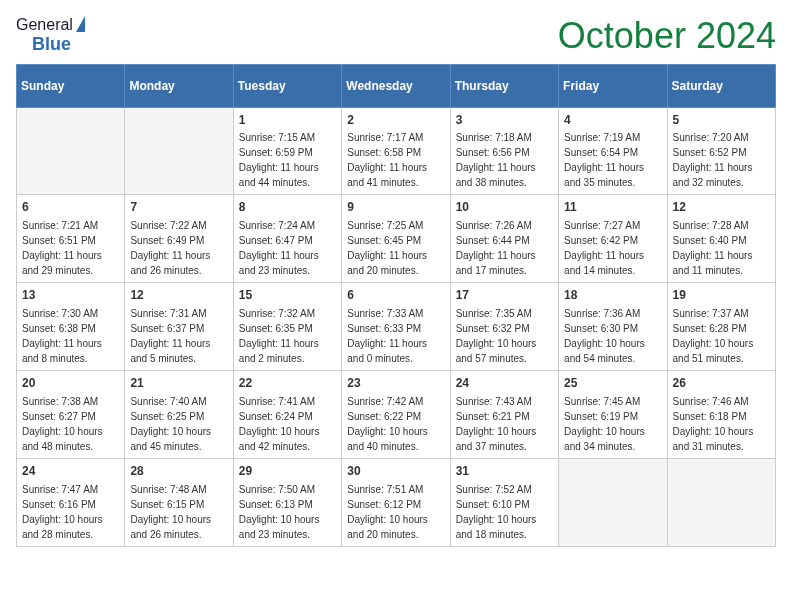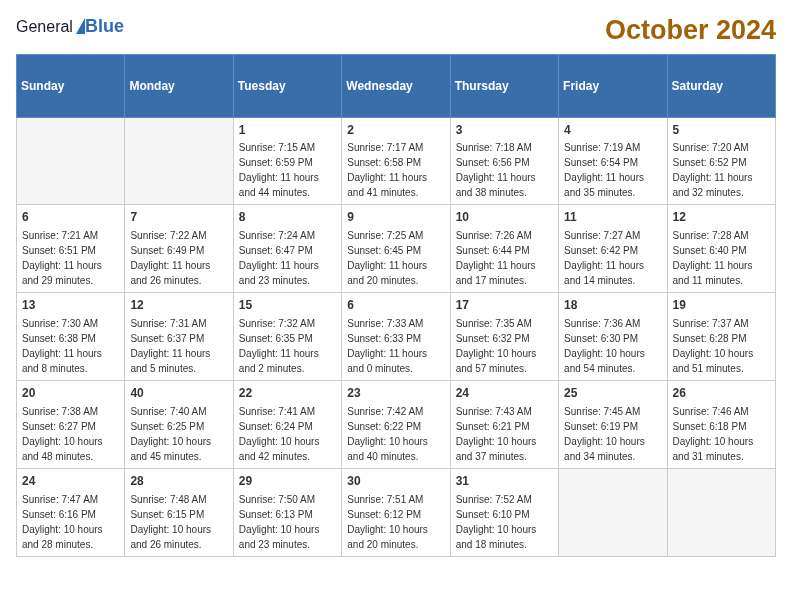--- a/index.html
+++ b/index.html
@@ -18,38 +18,38 @@
     }
     .logo {
       display: flex;
       flex-direction: column;
       align-items: flex-start;
     }
     .logo-general { color: #1a1a2e; }
     .logo-blue { color: #2e6db4; }
     .title-block { text-align: right; }
     .month-title {
-      font-size: 27px;
-      font-weight: bold;
-      color: #a16207;
+      font-size: 36px;
+      font-weight: normal;
+      color: #15803d;
       line-height: 1.1;
     }
     .location {
       font-size: 15px;
       color: #333;
     }
     .calendar {
       width: 100%;
       border-collapse: collapse;
       font-size: 10.5px;
     }
     .calendar th {
       background: #3a6eaa;
       color: #fff;
-      padding: 24px 4px;
+      padding: 14px 4px;
       text-align: left;
       font-size: 12px;
       font-weight: bold;
       border: 1px solid #5a8ec8;
     }
     .calendar td {
       border: 1px solid #ccc;
       vertical-align: top;
       padding: 4px 5px;
       width: 108px;
@@ -71,20 +71,21 @@
       font-size: 10px;
       color: #333;
       line-height: 1.4;
     }
     .logo-wrap {
       display: flex;
       align-items: center;
     }
     .logo-lines {
       display: flex;
+      flex-direction: column;
     }
     .logo-line1 { display: flex; align-items: center; }
     .triangle-icon {
       display: inline-block;
       width: 0;
       height: 0;
       border-left: 9px solid transparent;
       border-right: 0px solid transparent;
       border-bottom: 16px solid #2e6db4;
       margin-left: 3px;
@@ -96,21 +97,21 @@
 
 <div class="header">
   <div class="logo">
     <div class="logo-wrap">
       <div class="logo-lines">
         <div class="logo-line1">
           <span class="logo-general">General</span>
           <span class="triangle-icon"></span>
         </div>
         <div>
-          <span class="logo-blue" style="font-size:18px;font-weight:bold;color:#2e6db4;">Blue</span>
+          <span class="logo-blue" style="font-size:18px;font-weight:bold;color:#2e6db4;margin-left:16px;">Blue</span>
         </div>
       </div>
     </div>
   </div>
   <div class="title-block">
     <div class="month-title">October 2024</div>
   </div>
 </div>
 
 <table class="calendar">
@@ -148,21 +149,21 @@
         <td><span class="day-num">13</span><span class="day-info">Sunrise: 7:30 AM<br>Sunset: 6:38 PM<br>Daylight: 11 hours and 8 minutes.</span></td>
         <td><span class="day-num">12</span><span class="day-info">Sunrise: 7:31 AM<br>Sunset: 6:37 PM<br>Daylight: 11 hours and 5 minutes.</span></td>
         <td><span class="day-num">15</span><span class="day-info">Sunrise: 7:32 AM<br>Sunset: 6:35 PM<br>Daylight: 11 hours and 2 minutes.</span></td>
         <td><span class="day-num">6</span><span class="day-info">Sunrise: 7:33 AM<br>Sunset: 6:33 PM<br>Daylight: 11 hours and 0 minutes.</span></td>
         <td><span class="day-num">17</span><span class="day-info">Sunrise: 7:35 AM<br>Sunset: 6:32 PM<br>Daylight: 10 hours and 57 minutes.</span></td>
         <td><span class="day-num">18</span><span class="day-info">Sunrise: 7:36 AM<br>Sunset: 6:30 PM<br>Daylight: 10 hours and 54 minutes.</span></td>
         <td><span class="day-num">19</span><span class="day-info">Sunrise: 7:37 AM<br>Sunset: 6:28 PM<br>Daylight: 10 hours and 51 minutes.</span></td>
       </tr>
       <tr>
         <td><span class="day-num">20</span><span class="day-info">Sunrise: 7:38 AM<br>Sunset: 6:27 PM<br>Daylight: 10 hours and 48 minutes.</span></td>
-        <td><span class="day-num">40</span><span class="day-info">Sunrise: 7:40 AM<br>Sunset: 6:25 PM<br>Daylight: 10 hours and 45 minutes.</span></td>
+        <td><span class="day-num">21</span><span class="day-info">Sunrise: 7:40 AM<br>Sunset: 6:25 PM<br>Daylight: 10 hours and 45 minutes.</span></td>
         <td><span class="day-num">22</span><span class="day-info">Sunrise: 7:41 AM<br>Sunset: 6:24 PM<br>Daylight: 10 hours and 42 minutes.</span></td>
         <td><span class="day-num">23</span><span class="day-info">Sunrise: 7:42 AM<br>Sunset: 6:22 PM<br>Daylight: 10 hours and 40 minutes.</span></td>
         <td><span class="day-num">24</span><span class="day-info">Sunrise: 7:43 AM<br>Sunset: 6:21 PM<br>Daylight: 10 hours and 37 minutes.</span></td>
         <td><span class="day-num">25</span><span class="day-info">Sunrise: 7:45 AM<br>Sunset: 6:19 PM<br>Daylight: 10 hours and 34 minutes.</span></td>
         <td><span class="day-num">26</span><span class="day-info">Sunrise: 7:46 AM<br>Sunset: 6:18 PM<br>Daylight: 10 hours and 31 minutes.</span></td>
       </tr>
       <tr>
         <td><span class="day-num">24</span><span class="day-info">Sunrise: 7:47 AM<br>Sunset: 6:16 PM<br>Daylight: 10 hours and 28 minutes.</span></td>
         <td><span class="day-num">28</span><span class="day-info">Sunrise: 7:48 AM<br>Sunset: 6:15 PM<br>Daylight: 10 hours and 26 minutes.</span></td>
         <td><span class="day-num">29</span><span class="day-info">Sunrise: 7:50 AM<br>Sunset: 6:13 PM<br>Daylight: 10 hours and 23 minutes.</span></td>

